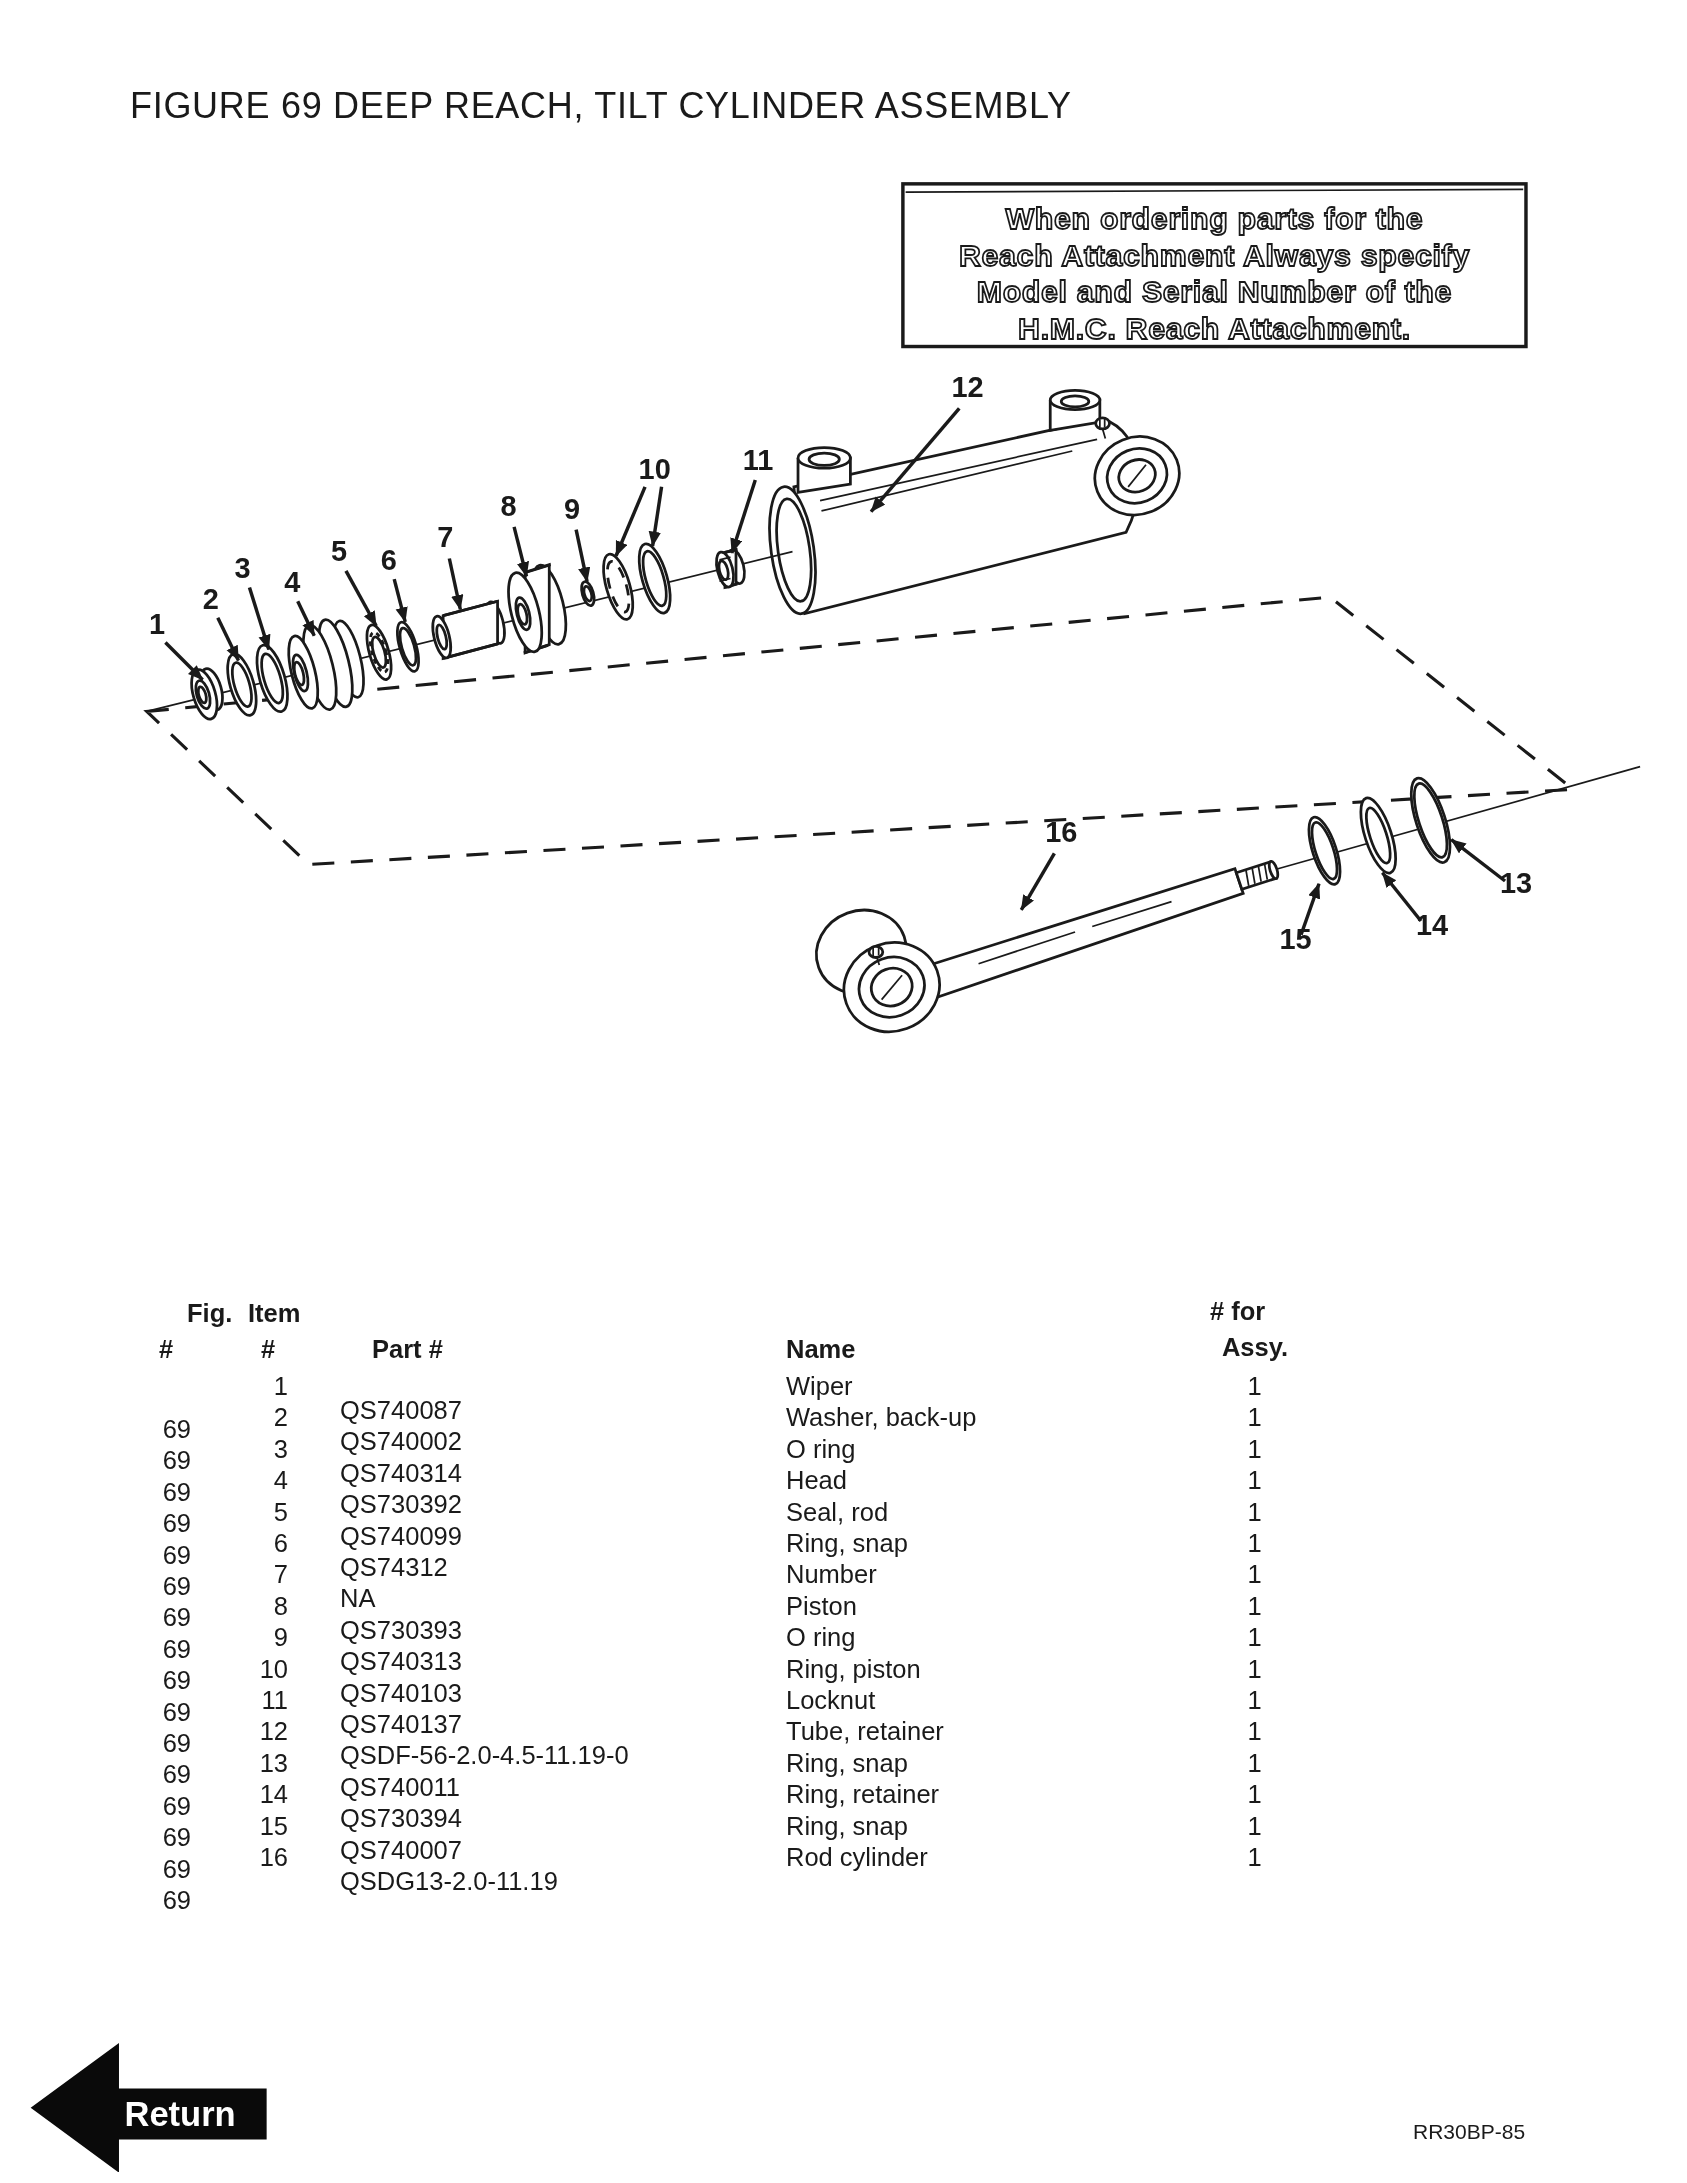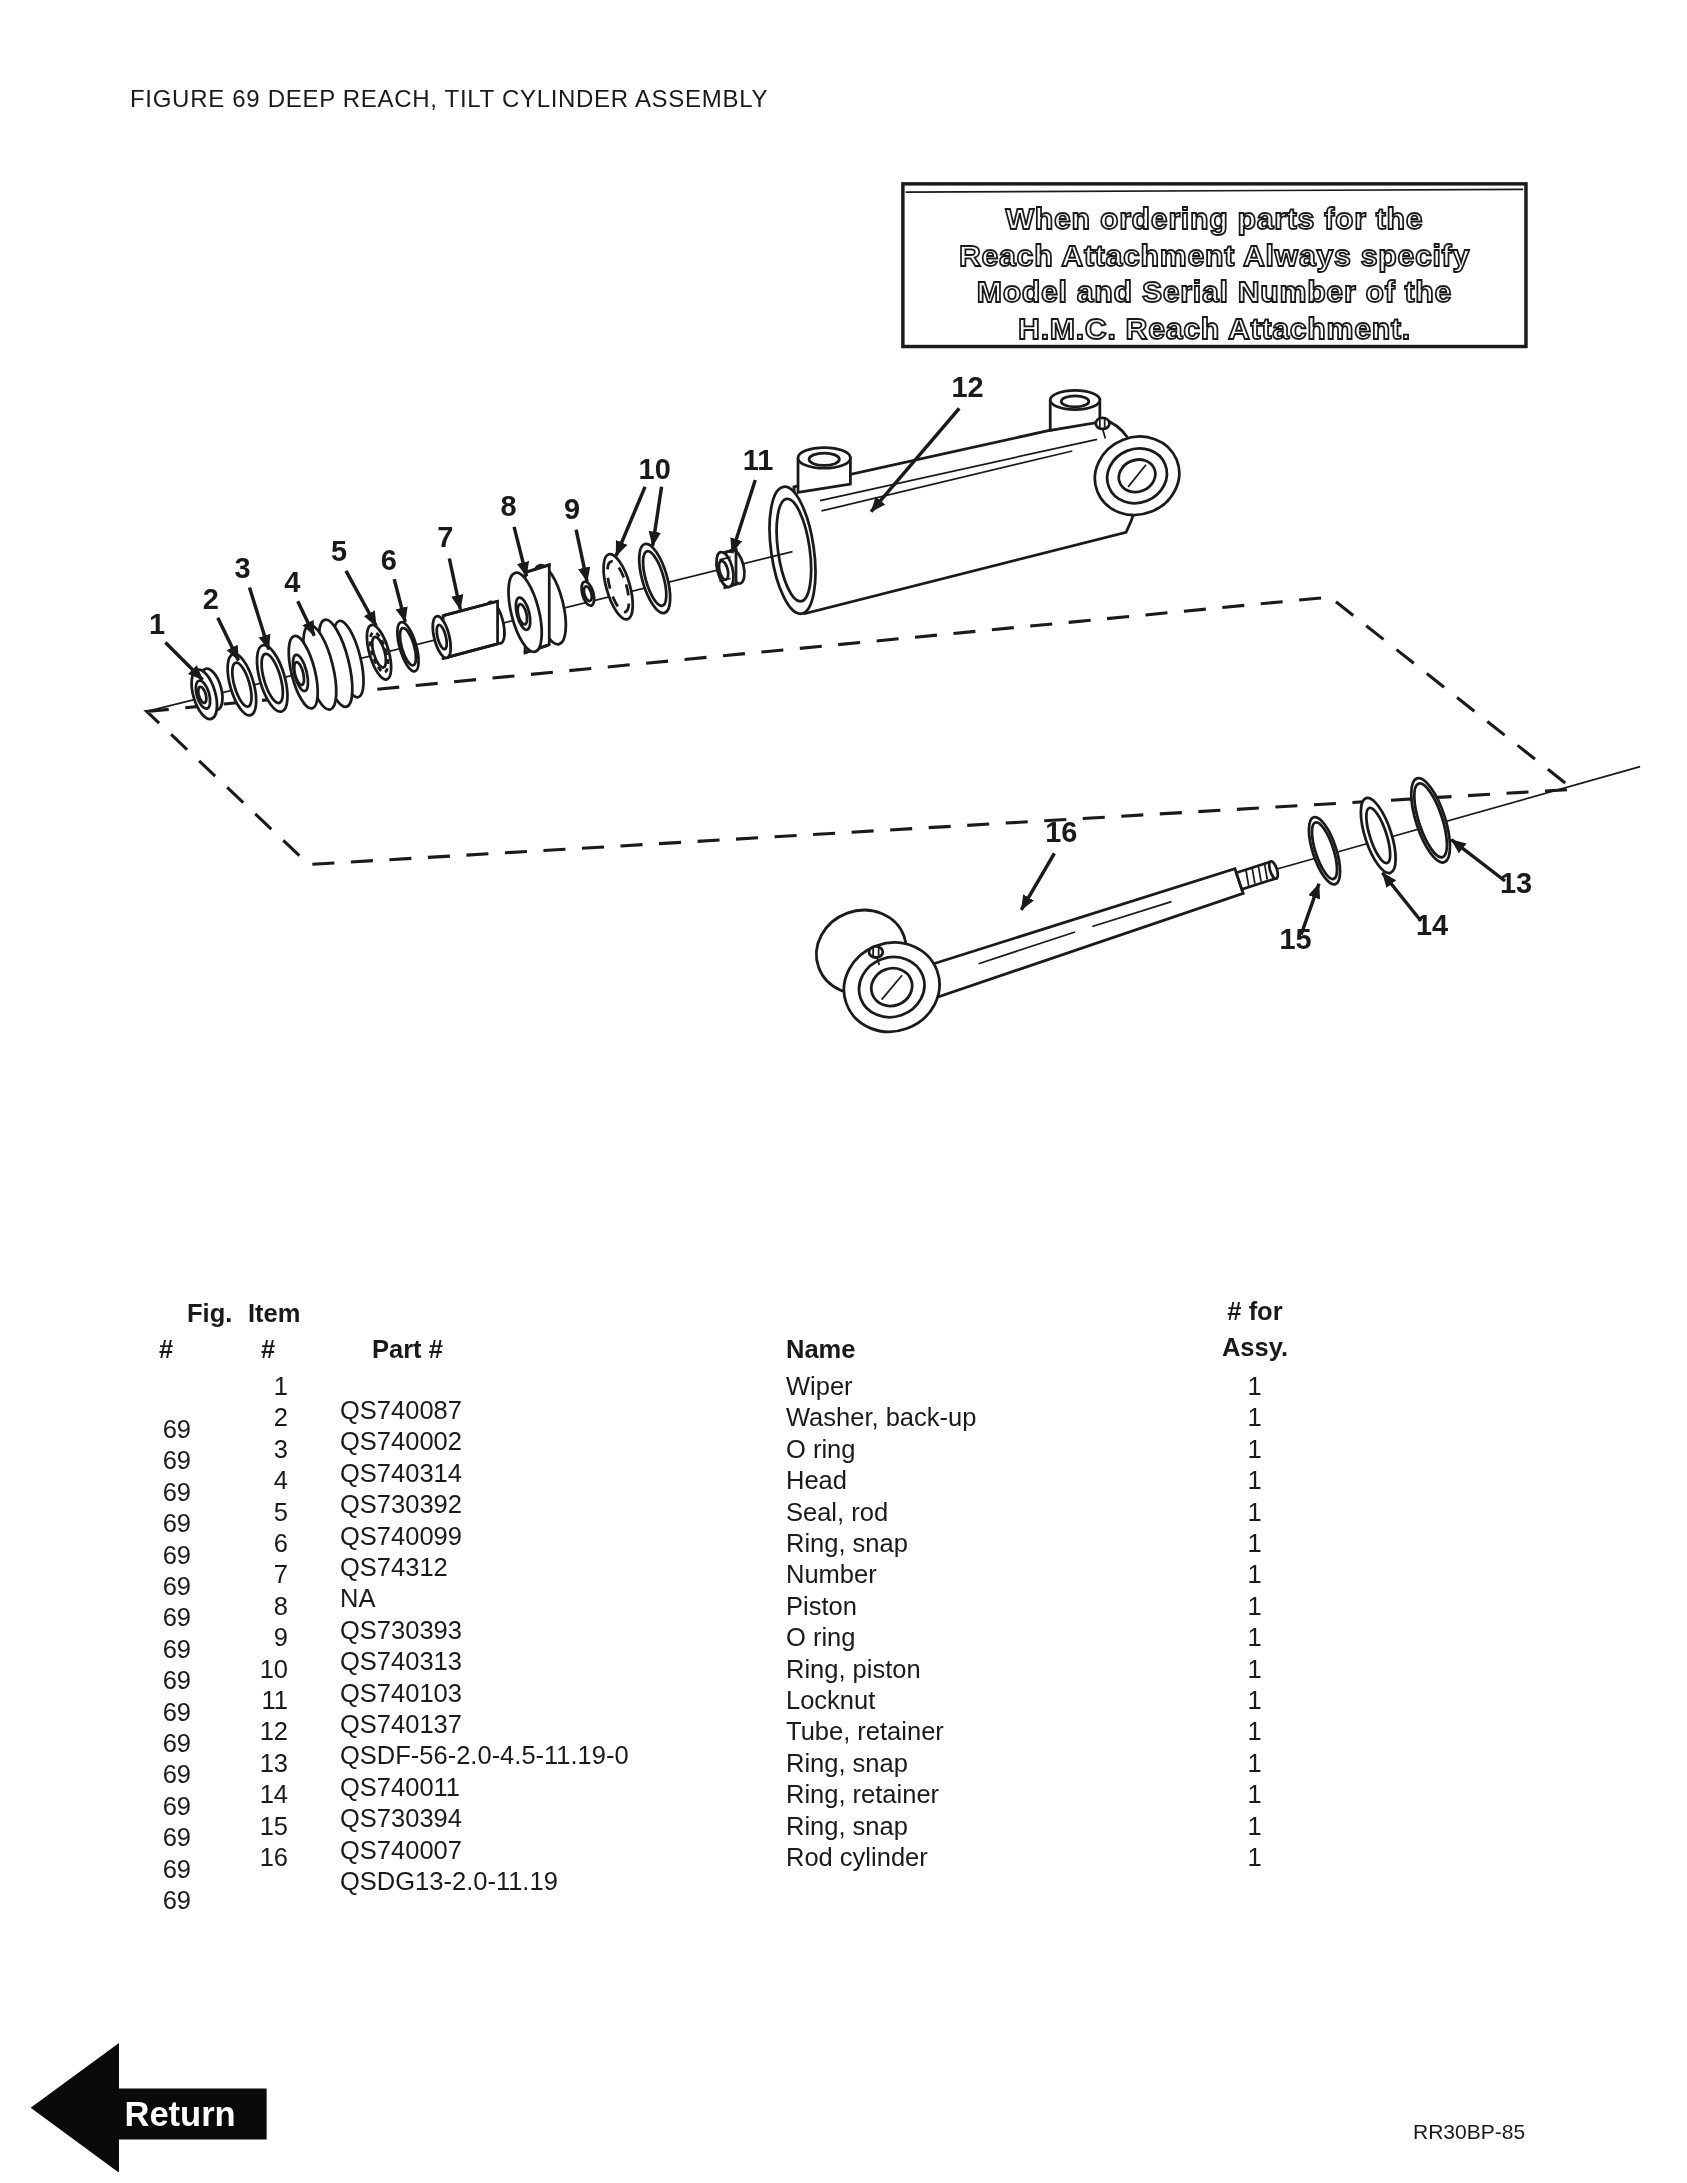--- a/index.html
+++ b/index.html
@@ -2,21 +2,21 @@
 <html style="font-size:11px"><head>
 <meta charset="utf-8">
 <style>
   html,body{margin:0;padding:0;}
   body{
     width:1687px;height:2183px;position:relative;background:#ffffff;
     font-family:"Liberation Sans", sans-serif;color:#1a1a1a;overflow:hidden;
   }
   .abs{position:absolute;}
   
-  #title{left:130px;top:85px;font-size:24px;letter-spacing:0.7px;white-space:nowrap;}
+  #title{left:130px;top:85px;font-size:36px;letter-spacing:0.7px;white-space:nowrap;}
   
   .h{position:absolute;font-weight:bold;font-size:25.5px;line-height:27.6px;}
   .trow{position:absolute;left:0;width:100%;height:30px;font-size:25.5px;line-height:27.6px;}
   .cell{position:absolute;white-space:nowrap;}
   .c-fig{left:141px;width:50px;text-align:right;margin-top:43px;}
   .c-item{left:227px;width:61px;text-align:right;}
   .c-part{left:340px;margin-top:24px;}
   .c-name{left:786px;}
   .c-qty{left:1214px;width:81px;text-align:center;}
   
@@ -287,21 +287,21 @@
     <text class="lbl" x="1540" y="1222">16</text>
   </g>
 </svg>
 
 <div class="h" style="left:141px;top:1300px;margin-left:46px;">Fig.</div>
 <div class="h" style="left:141px;top:1336px;width:50px;text-align:center;">#</div>
 <div class="h" style="left:248px;top:1300px;">Item</div>
 <div class="h" style="left:243px;top:1336px;width:50px;text-align:center;">#</div>
 <div class="h" style="left:340px;top:1336px;margin-left:32px;">Part #</div>
 <div class="h" style="left:786px;top:1336px;">Name</div>
-<div class="h" style="left:1210px;top:1298px;width:90px;text-align:center;"># for</div>
+<div class="h" style="left:1210px;top:1298px;width:90px;"># for</div>
 <div class="h" style="left:1210px;top:1334px;width:90px;text-align:center;">Assy.</div>
 
 <div>
     <div class="trow" style="top: 1373px;">
       <span class="cell c-fig">69</span>
       <span class="cell c-item">1</span>
       <span class="cell c-part">QS740087</span>
       <span class="cell c-name">Wiper</span>
       <span class="cell c-qty">1</span>
     </div>

